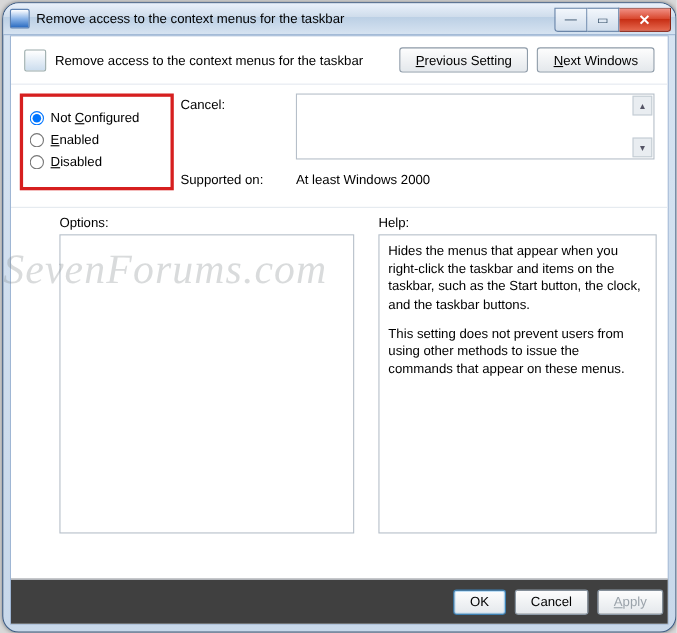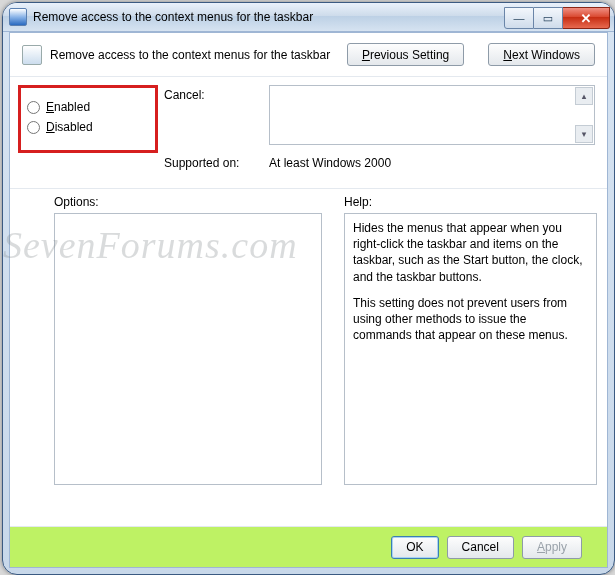--- a/index.html
+++ b/index.html
@@ -66,21 +66,21 @@
     display:flex; align-items:center;
     padding:10px 12px;
     border-bottom:1px solid #e4e9ef;
   }
   .header-row .policy-icon {
     width:18px; height:18px; margin-right:8px;
     border:1px solid #9aa; background:linear-gradient(#fff,#cde);
     border-radius:2px;
   }
   .header-row .policy-title { flex:1; }
-  .nav-buttons { display:flex; gap:24px; }
+  .nav-buttons { display:flex; gap:8px; }
   button.std {
     height:23px;
     padding:0 14px;
     font: 12px "Segoe UI", Tahoma, sans-serif;
     background:linear-gradient(to bottom,#fdfdfd,#e4e8ec);
     border:1px solid #8e9ba8;
     border-radius:3px;
     color:#000;
   }
   button.std:disabled { color:#9aa2aa; }
@@ -137,22 +137,22 @@
     overflow:hidden;
   }
   .help-box p { margin:0 0 10px 0; }
 
   .footer {
     position:absolute;
     bottom:0; left:0; right:0;
     height:40px;
     border-top:1px solid #e4e9ef;
     display:flex; align-items:center; justify-content:flex-end;
-    gap:8px; padding-right:25px;
-    background:#bef264;
+    gap:8px; padding-right:4px;
+    background:#404040;
   }
 
   .watermark {
     position:absolute;
     top:220px; left:0; right:0;
     text-align:left;
     font-size:38px;
     font-weight:400;
     color:rgba(120,125,130,0.28);
     letter-spacing:1px;
@@ -184,20 +184,24 @@
       <div class="nav-buttons">
         <button class="std"><span></span><span class="accel">P</span><span>revious Setting</span></button>
         <button class="std"><span></span><span class="accel">N</span><span>ext Windows</span></button>
       </div>
     </div>
 
     <div class="upper">
       <div class="radio-col">
         <div class="radio-box">
           <label class="radio-row">
+            <input type="radio" name="state" checked="" style="">
+            <span><span>Not </span><span class="accel">C</span><span>onfigured</span></span>
+          </label>
+          <label class="radio-row">
             <input type="radio" name="state" style="">
             <span><span class="accel">E</span><span>nabled</span></span>
           </label>
           <label class="radio-row">
             <input type="radio" name="state" style="">
             <span><span class="accel">D</span><span>isabled</span></span>
           </label>
         </div>
       </div>
       <div class="right-col">

